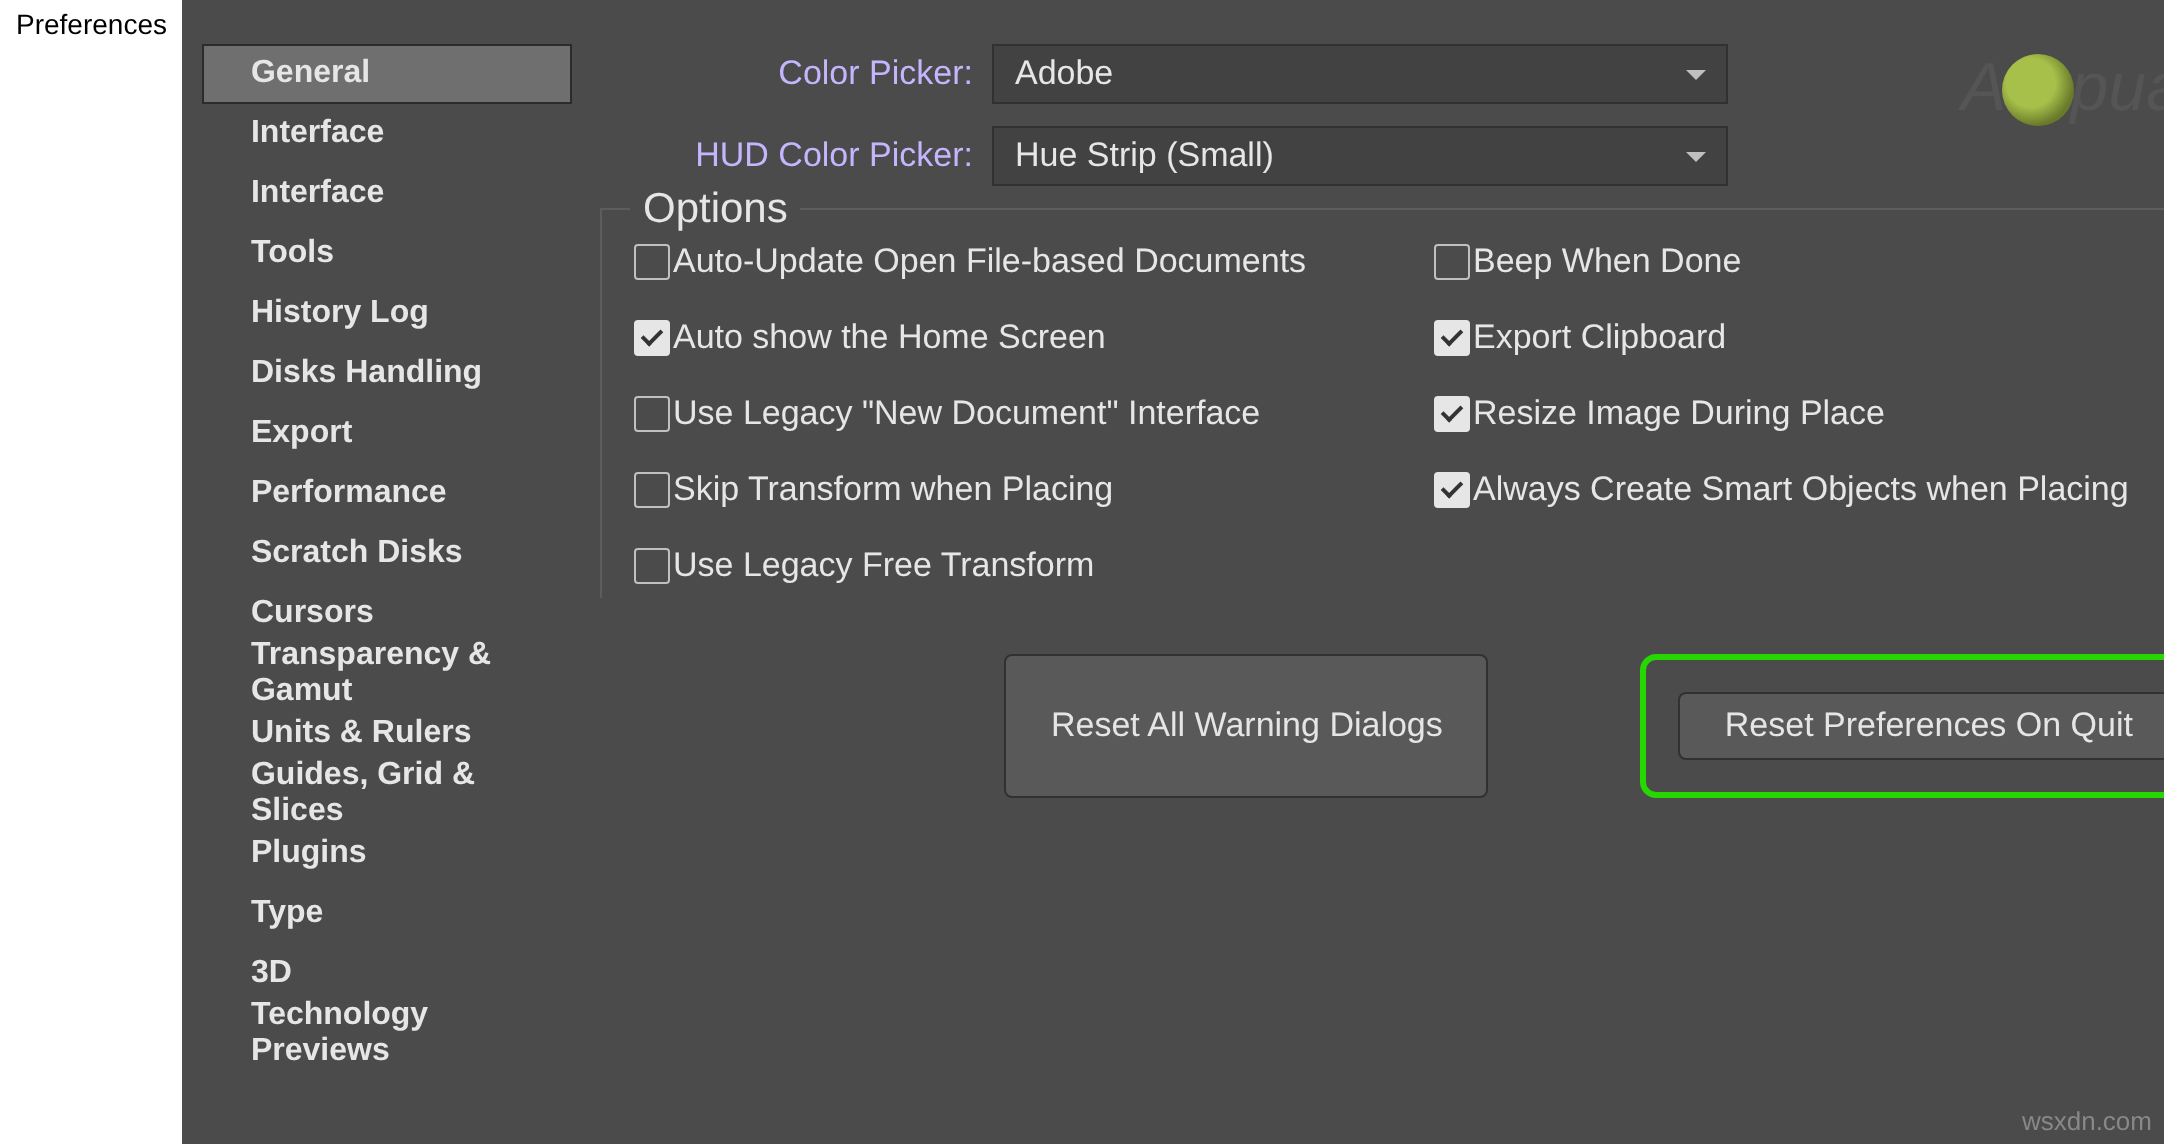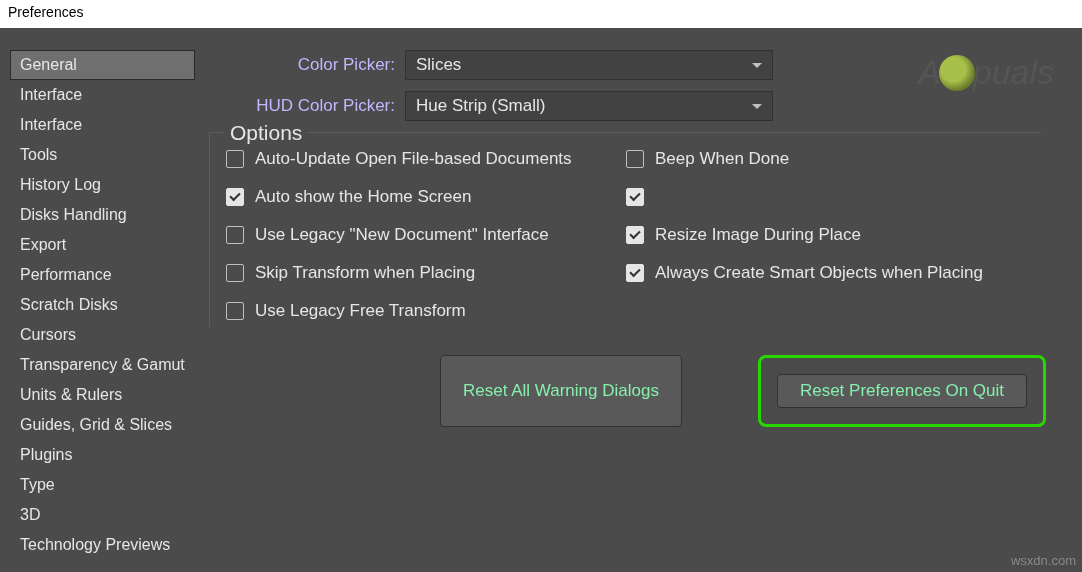--- a/index.html
+++ b/index.html
@@ -11,21 +11,20 @@
     body {
       width: 1082px;
       height: 572px;
       background: #ffffff;
       overflow: hidden;
     }
     .window {
       width: 100%;
       height: 100%;
       display: flex;
-      flex-direction: column;
     }
     .titlebar {
       height: 28px;
       background: #fff;
       color: #000;
       font-size: 14px;
       display: flex;
       align-items: flex-start;
       padding: 4px 8px;
     }
@@ -38,23 +37,24 @@
       width: 195px;
       background: #4b4b4b;
       padding: 22px 0 8px 10px;
     }
     .sidebar-item {
       height: 30px;
       color: #e6e6e6;
       font-size: 16px;
       display: flex;
       align-items: center;
-      padding-left: 9px;
+      padding-left: 23px;
       cursor: pointer;
       border: 1px solid transparent;
+      font-weight: bold;
     }
     .sidebar-item.active {
       background: #6f6f6f;
       border: 1px solid #2b2b2b;
     }
     .main {
       flex: 1;
       padding: 22px 12px 10px 0;
       position: relative;
     }
@@ -110,21 +110,21 @@
       font-size: 21px;
     }
     .check-grid {
       display: grid;
       grid-template-columns: 400px 1fr;
       row-gap: 18px;
     }
     .check-row {
       display: flex;
       align-items: center;
-      gap: 11px;
+      gap: 1px;
     }
     .checkbox {
       width: 18px;
       height: 18px;
       border: 1.5px solid #c0c0c0;
       border-radius: 2px;
       display: flex;
       align-items: center;
       justify-content: center;
       flex-shrink: 0;
@@ -147,21 +147,21 @@
     .button-row {
       margin-top: 28px;
       display: flex;
       justify-content: flex-end;
       gap: 28px;
       padding-right: 24px;
     }
     .button {
       background: #595959;
       border: 1px solid #313131;
-      color: #86efac;
+      color: #e5e5e5;
       font-size: 17px;
       padding: 6px 22px;
       border-radius: 4px;
       cursor: pointer;
     }
     .button-highlight {
       border: 3px solid #26d701;
       border-radius: 8px;
       padding: 16px;
       margin-left: 48px;
@@ -262,21 +262,21 @@
 
       <div class="watermark">
         <span>A</span>
         <span class="watermark-icon"></span>
         <span>puals</span>
       </div>
 
       <div class="form-row">
         <div class="form-label">Color Picker:</div>
         <div class="dropdown">
-          <span>Slices</span>
+          <span>Adobe</span>
           <span class="chevron"></span>
         </div>
       </div>
 
       <div class="form-row">
         <div class="form-label">HUD Color Picker:</div>
         <div class="dropdown">
           <span>Hue Strip (Small)</span>
           <span class="chevron"></span>
         </div>
@@ -299,20 +299,21 @@
           <div class="check-row">
             <div class="checkbox checked">
                 <div class="checkmark"></div>
               </div>
             <span class="check-label">Auto show the Home Screen</span>
           </div>
           <div class="check-row">
             <div class="checkbox checked">
                 <div class="checkmark"></div>
               </div>
+            <span class="check-label">Export Clipboard</span>
           </div>
 
           <div class="check-row">
             <div class="checkbox"></div>
             <span class="check-label">Use Legacy "New Document" Interface</span>
           </div>
           <div class="check-row">
             <div class="checkbox checked">
                 <div class="checkmark"></div>
               </div>

